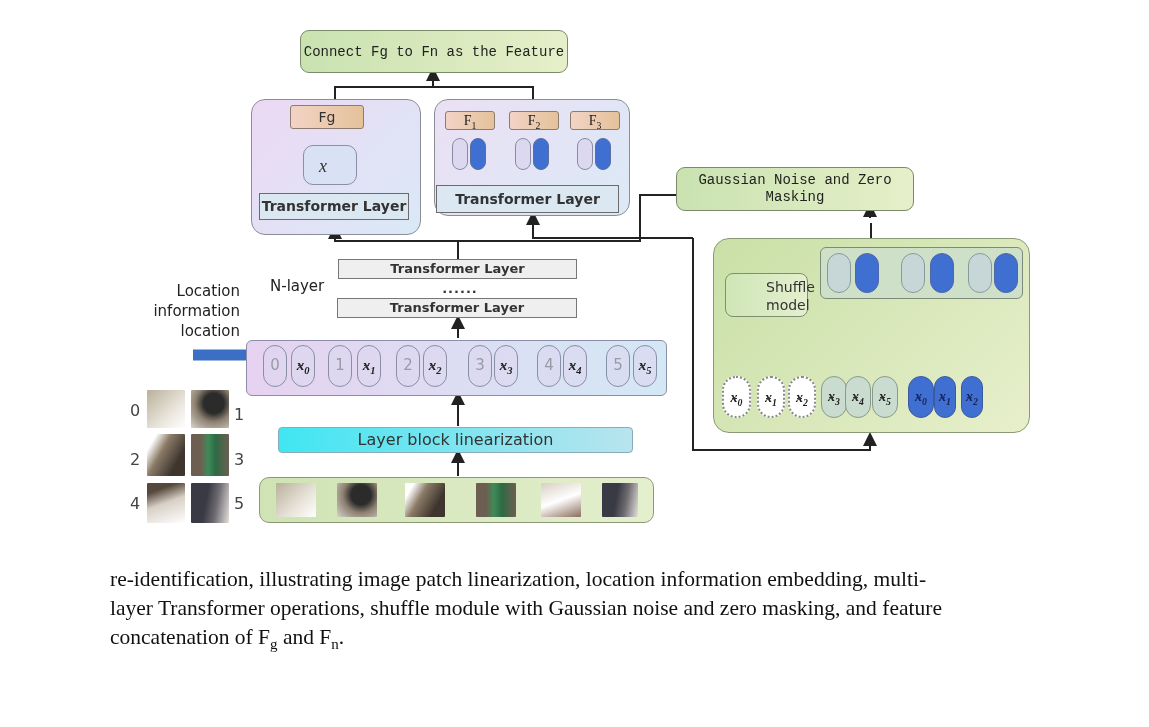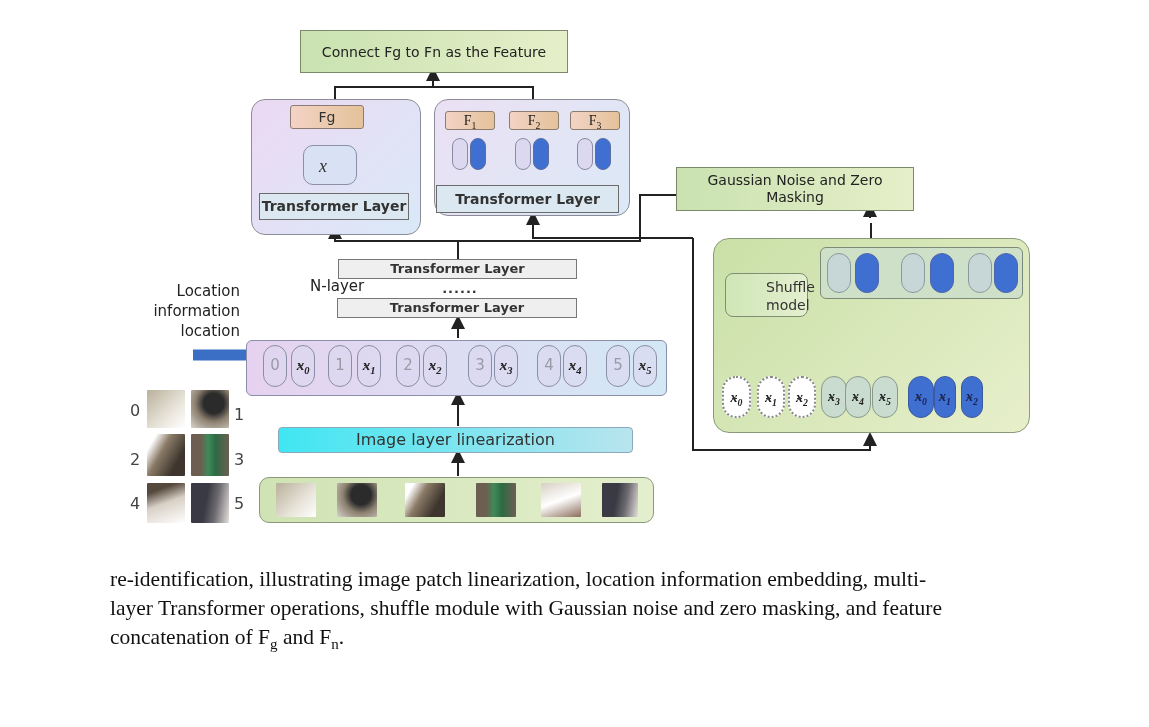--- a/index.html
+++ b/index.html
@@ -1,21 +1,21 @@
 <!DOCTYPE html>
 <html><head>
 <meta charset="utf-8">
 <style>
   html, body { margin:0; padding:0; background:#ffffff; }
   body { width:1149px; height:727px; position:relative; overflow:hidden; font-family:"Liberation Sans", sans-serif; }
   .abs { position:absolute; box-sizing:border-box; }
   .sans { font-family:"DejaVu Sans", sans-serif; }
   .serif { font-family:"Liberation Serif", serif; }
 
-  .box-green { background:linear-gradient(90deg,#c9e2b0,#e6efc9); border:1.5px solid #7a8a6a; border-radius:0; }
+  .box-green { background:linear-gradient(90deg,#c9e2b0,#e6efc9); border:1.5px solid #7a8a6a; border-radius:9px;font-family:Liberation Mono, monospace; }
   .panel-left { background:linear-gradient(135deg,#ecd9f3,#d9e9f7); border:1.5px solid #8c8c96; border-radius:14px; }
   .panel-mid { background:linear-gradient(135deg,#ebe0f4,#dbe9f6); border:1.5px solid #8c8c96; border-radius:14px; }
   .fbox { background:linear-gradient(90deg,#f3d3c5,#e4c29a); border:1.5px solid #8c7c70; border-radius:3px; text-align:center; }
   .tl { background:#dbe8f1; border:1.5px solid #6b6b6b; text-align:center; font-weight:bold; color:#333; font-size:14px; }
   .tl-grey { background:#efefef; border:1.5px solid #777; text-align:center; font-weight:bold; color:#333; font-size:13px; }
   .pill { border-radius:14px; border:1.5px solid #8a8aa2; }
   .pill-l { background:#dcd8ef; }
   .pill-d { background:#3f6fd0; border-color:#5a6fa0; }
   .emb-row { background:linear-gradient(90deg,#e6d2f0,#d3e8f5); border:1.5px solid #8a8ea6; border-radius:6px; }
   .epill { border-radius:13px; border:1.5px solid #8a8ea6; background:rgba(220,215,240,0.6); text-align:center; color:#9a9aa5; font-size:15px; line-height:38px; }
@@ -151,21 +151,21 @@
 
 <div class="abs tl-grey sans" style="left:338px;top:259px;width:239px;height:20px;line-height:18px;">
   <span>Transformer Layer</span>
 </div>
 <div class="abs sans" style="left:430px;top:281px;width:60px;text-align:center;font-size:13px;font-weight:bold;color:#333;letter-spacing:1px;">
   <span>......</span>
 </div>
 <div class="abs tl-grey sans" style="left:337px;top:298px;width:240px;height:20px;line-height:18px;">
   <span>Transformer Layer</span>
 </div>
-<div class="abs sans" style="left:270px;top:277px;font-size:15px;color:#222;margin-left:40px;">
+<div class="abs sans" style="left:270px;top:277px;font-size:15px;color:#222;">
   <span>N-layer</span>
 </div>
 
 <div class="abs sans" style="left:130px;top:281px;width:110px;text-align:right;font-size:15px;color:#222;line-height:20px;">
   <div>Location</div>
   <div>information</div>
   <div>location</div>
 </div>
 
 <div class="abs emb-row" style="left:246px;top:340px;width:421px;height:56px;"></div>
@@ -176,21 +176,21 @@
 <div class="abs epill sans" style="left:396px;top:345px;width:24px;height:42px;"><span>2</span></div>
 <div class="abs epill x" style="left:423px;top:345px;width:24px;height:42px;"><span class="ovl">x</span><sub>2</sub></div>
 <div class="abs epill sans" style="left:468px;top:345px;width:24px;height:42px;"><span>3</span></div>
 <div class="abs epill x" style="left:494px;top:345px;width:24px;height:42px;"><span class="ovl">x</span><sub>3</sub></div>
 <div class="abs epill sans" style="left:537px;top:345px;width:24px;height:42px;"><span>4</span></div>
 <div class="abs epill x" style="left:563px;top:345px;width:24px;height:42px;"><span class="ovl">x</span><sub>4</sub></div>
 <div class="abs epill sans" style="left:606px;top:345px;width:24px;height:42px;"><span>5</span></div>
 <div class="abs epill x" style="left:633px;top:345px;width:24px;height:42px;"><span class="ovl">x</span><sub>5</sub></div>
 
 <div class="abs linbar sans" style="left:278px;top:427px;width:355px;height:26px;">
-  <span>Image layer linearization</span>
+  <span>Layer block linearization</span>
 </div>
 
 <div class="abs" style="left:144px;top:390px;width:90px;height:130px;">
   <div class="abs patch" style="left:3px;top:0;width:38px;height:38px;background:linear-gradient(135deg,#b9b09a,#e8e4da 60%,#fff);"></div>
   <div class="abs patch" style="left:47px;top:0;width:38px;height:38px;background:radial-gradient(circle at 60% 35%,#2b2b2b 30%,#8c8070 55%,#d8d4cc);"></div>
   <div class="abs patch" style="left:3px;top:44px;width:38px;height:42px;background:linear-gradient(120deg,#fff 15%,#8a7a66 40%,#3e362e 75%);"></div>
   <div class="abs patch" style="left:47px;top:44px;width:38px;height:42px;background:linear-gradient(90deg,#6c5f52 25%,#3f8a58 45%,#2d6a44 65%,#6c5f52);"></div>
   <div class="abs patch" style="left:3px;top:93px;width:38px;height:40px;background:linear-gradient(160deg,#55483c 20%,#d8d0c6 50%,#fff);"></div>
   <div class="abs patch" style="left:47px;top:93px;width:38px;height:40px;background:linear-gradient(100deg,#3a3a44 40%,#6d6a70 65%,#e4e0dc);"></div>
 </div>

